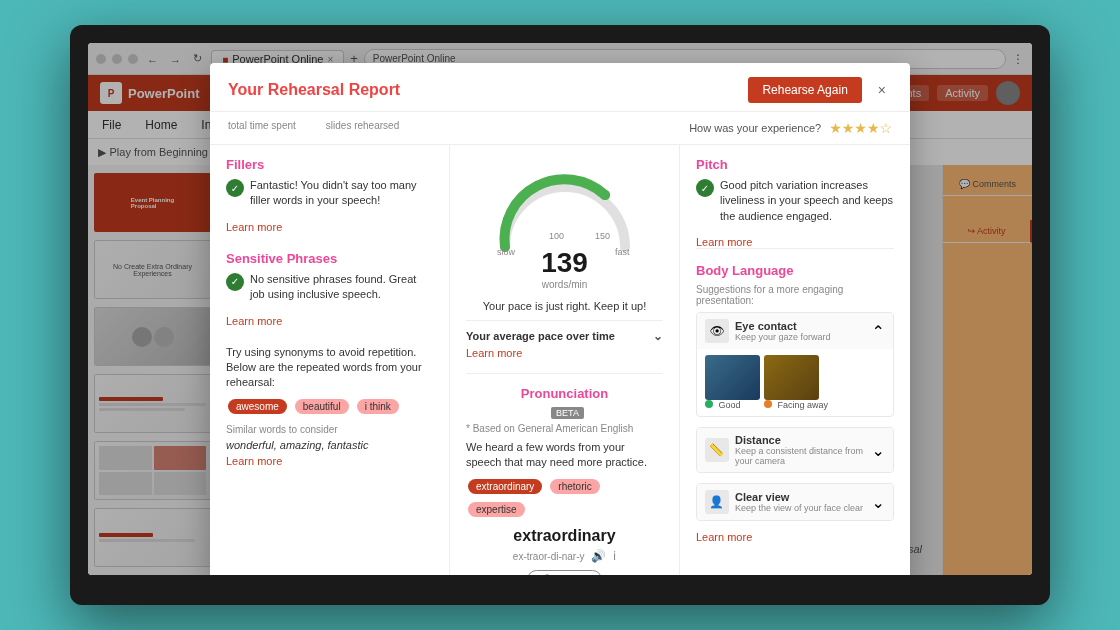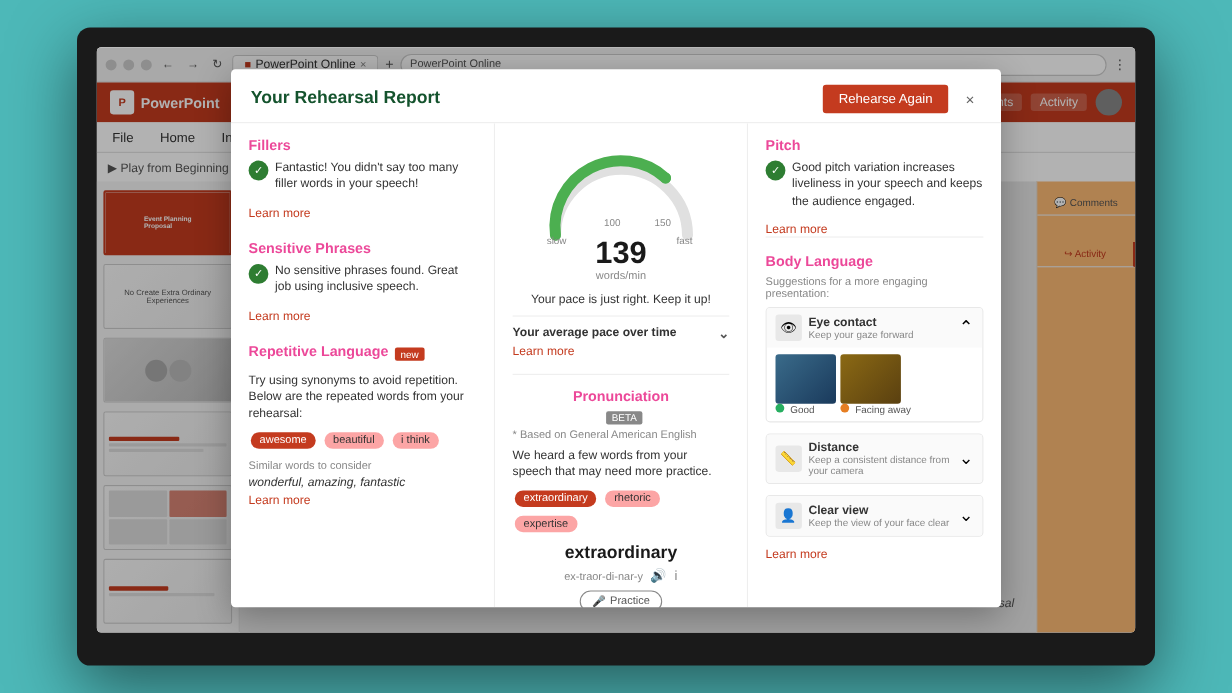--- a/index.html
+++ b/index.html
@@ -250,21 +250,21 @@
     .modal-header {
       display: flex;
       align-items: center;
       justify-content: space-between;
       padding: 14px 18px 8px 18px;
       border-bottom: 1px solid #eee;
     }
     .modal-title {
       font-size: 16px;
       font-weight: 600;
-      color: #14532d;
+      color: #ef4444;
     }
     .modal-header-right {
       display: flex;
       align-items: center;
       gap: 10px;
     }
     .rehearse-again-btn {
       background: #c43b1f;
       color: #fff;
       border: none;
@@ -666,20 +666,32 @@
       <div class="modal">
 
         <div class="modal-header">
           <span class="modal-title">Your Rehearsal Report</span>
           <div class="modal-header-right">
             <button class="rehearse-again-btn">Rehearse Again</button>
             <span class="modal-close">×</span>
           </div>
         </div>
 
+        <div class="stats-row">
+          <div class="stat-item">
+            <span class="stat-label">total time spent</span>
+          </div>
+          <div class="stat-item">
+            <span class="stat-label">slides rehearsed</span>
+          </div>
+          <div style="margin-left:auto;display:flex;align-items:center;gap:8px;">
+            <span style="font-size:11px;color:#555;">How was your experience?</span>
+            <span class="stars">★★★★☆</span>
+          </div>
+        </div>
 
         <div class="modal-body">
 
           <div class="modal-left">
 
             <div>
               <div class="section-title">Fillers</div>
               <div class="check-row">
                 <div class="check-icon">✓</div>
                 <div class="section-text">Fantastic! You didn't say too many filler words in your speech!</div>
@@ -690,24 +702,20 @@
             <div>
               <div class="section-title">Sensitive Phrases</div>
               <div class="check-row">
                 <div class="check-icon">✓</div>
                 <div class="section-text">No sensitive phrases found. Great job using inclusive speech.</div>
               </div>
               <a class="learn-more">Learn more</a>
             </div>
 
             <div>
-              <div style="display:flex;align-items:center;margin-bottom:6px;">
-                <span class="section-title">Repetitive Language</span>
-                <span class="new-badge">new</span>
-              </div>
               <div class="section-text">Try using synonyms to avoid repetition. Below are the repeated words from your rehearsal:</div>
               <div class="rep-tags">
                 <span class="tag">awesome</span>
                 <span class="tag secondary">beautiful</span>
                 <span class="tag secondary">i think</span>
               </div>
               <div class="suggestions-text">Similar words to consider</div>
               <div class="suggestions-value">wonderful, amazing, fantastic</div>
               <a class="learn-more">Learn more</a>
             </div>

